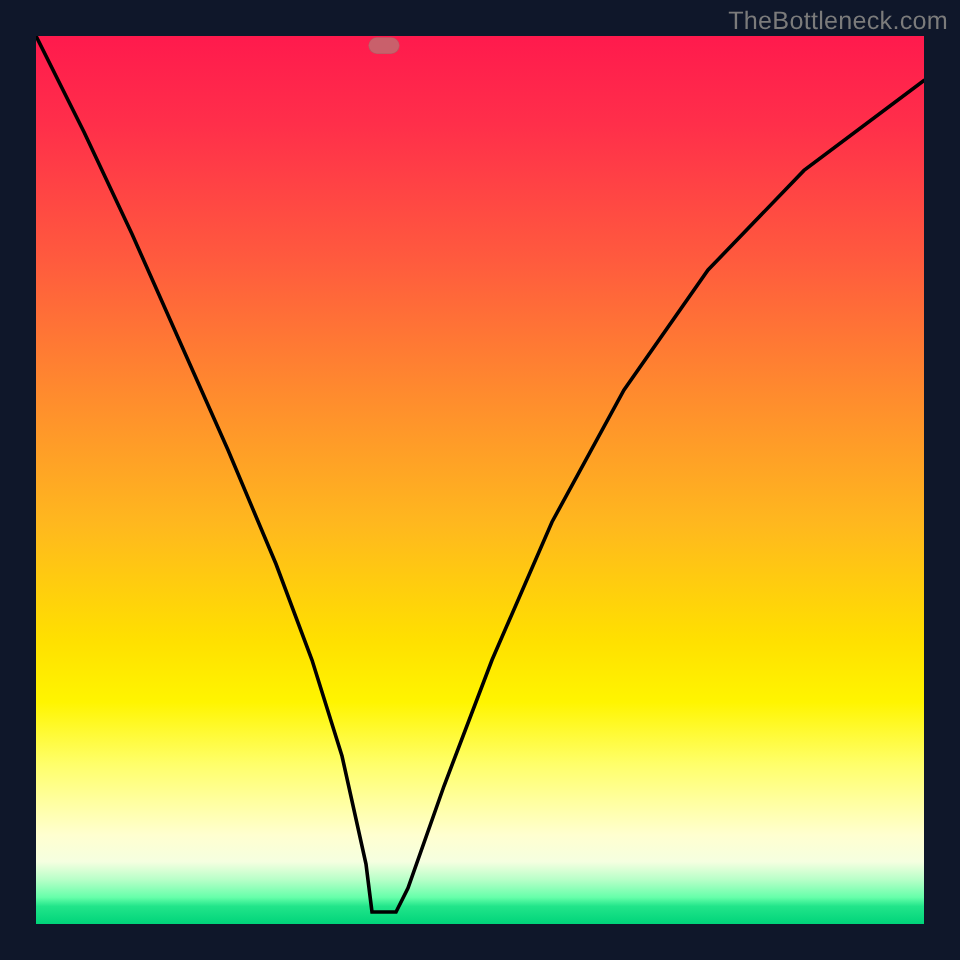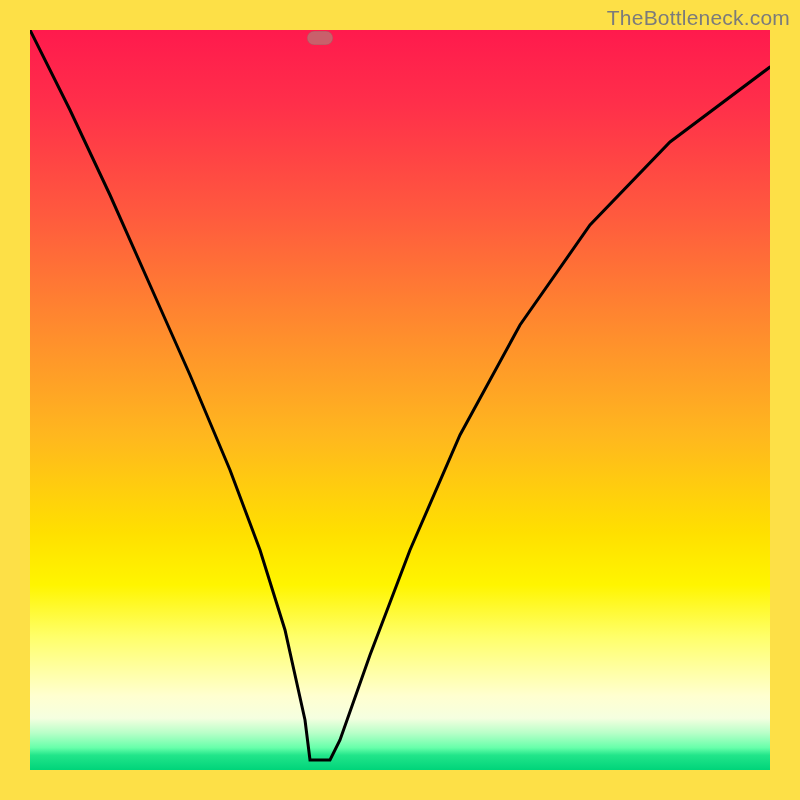--- a/index.html
+++ b/index.html
@@ -10,21 +10,21 @@
     background: #000;
     overflow: hidden;
     font-family: Arial, Helvetica, sans-serif;
   }
   .frame {
     position: absolute;
     left: 0;
     top: 0;
     width: 800px;
     height: 800px;
-    background: #fde047;
+    background: #0f172a;
   }
   .plot {
     position: absolute;
     left: 30px;
     top: 30px;
     width: 740px;
     height: 740px;
     
     background: linear-gradient(
       to bottom,

